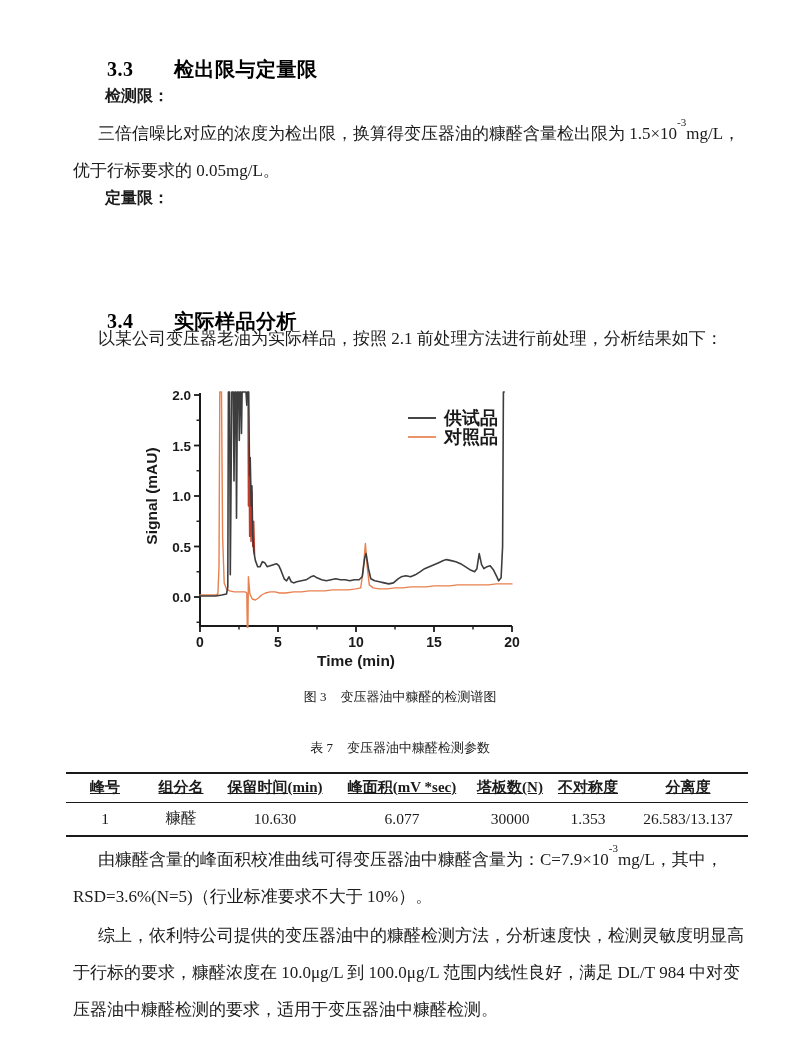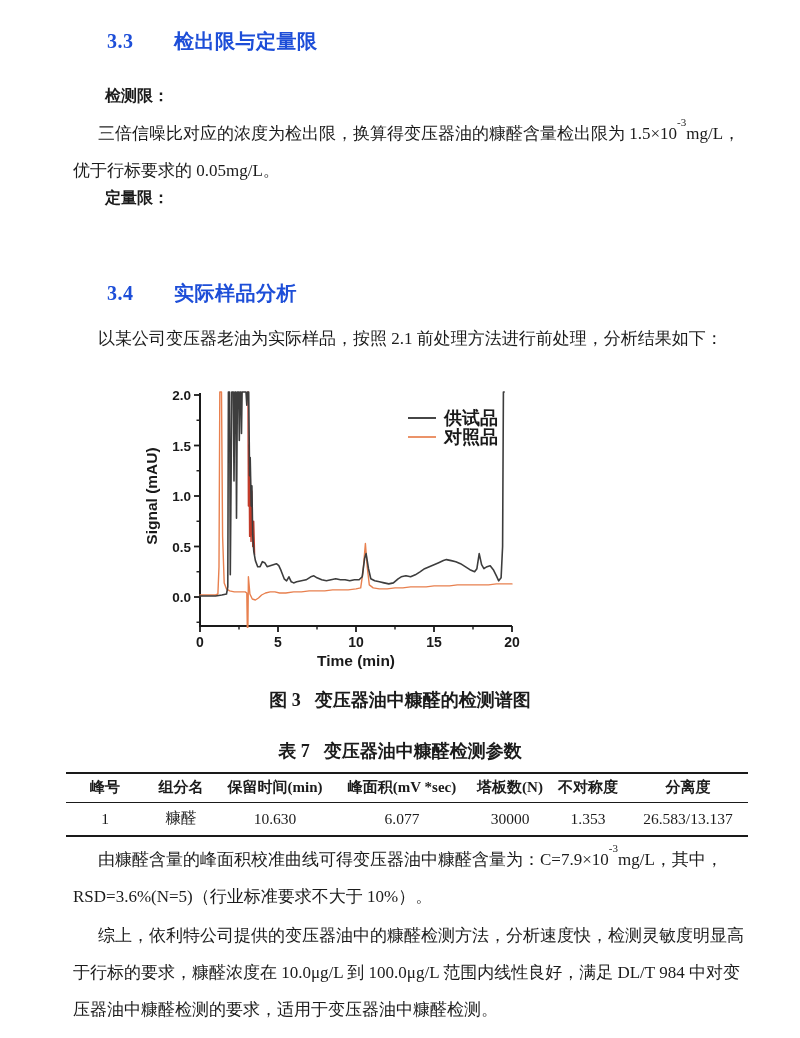--- a/index.html
+++ b/index.html
@@ -1,39 +1,41 @@
 <!DOCTYPE html>
 <html><head>
 <meta charset="utf-8">
 <style>
   html,body{margin:0;padding:0;background:#ffffff;}
   .page{
     position:relative;width:800px;height:1038px;background:#ffffff;overflow:hidden;
     font-family:"Liberation Serif","DejaVu Serif",serif;color:#1b1b1b;
   }
   .heading{
-    position:absolute;left:107px;font-size:20px;font-weight:bold;color:#1d4ed8;
+    position:absolute;left:107px;font-size:20px;font-weight:bold;color:#000000;
     letter-spacing:0.5px;
+    margin-top:28px;
   }
   .heading .h-num{display:inline-block;width:67px;}
   .sublabel{position:absolute;left:105px;font-size:16px;font-weight:bold;}
   .para{position:absolute;left:73px;width:680px;font-size:17px;line-height:37px;}
   .para .line{white-space:nowrap;}
   .para .line.indent{padding-left:25px;}
   sup.exp{font-size:11px;position:relative;top:-6px;}
-  .caption{position:absolute;left:0;width:800px;text-align:center;font-size:18px;font-weight:bold;}
+  .caption{position:absolute;left:0;width:800px;text-align:center;font-size:13px;font-weight:normal;}
   .caption .cap-text{margin-left:14px;}
   .datatable{
     position:absolute;left:66px;top:772px;width:682px;border-collapse:collapse;table-layout:fixed;
     border-top:2.5px solid #1a1a1a;border-bottom:2.5px solid #1a1a1a;
     font-family:"Liberation Serif","DejaVu Serif",serif;
   }
   .datatable th{
     font-size:15px;font-weight:bold;text-align:center;padding:4px 0 5px;
     border-bottom:1.8px solid #1a1a1a;
+    text-decoration:underline;
   }
   .datatable td{font-size:15.5px;text-align:center;padding:5px 0 6px;}
   .chart-wrap{position:absolute;left:135px;top:372px;width:440px;height:300px;}
 </style>
 </head>
 <body>
 
 <div class="page">
 
   <div class="heading" style="top:28px">

